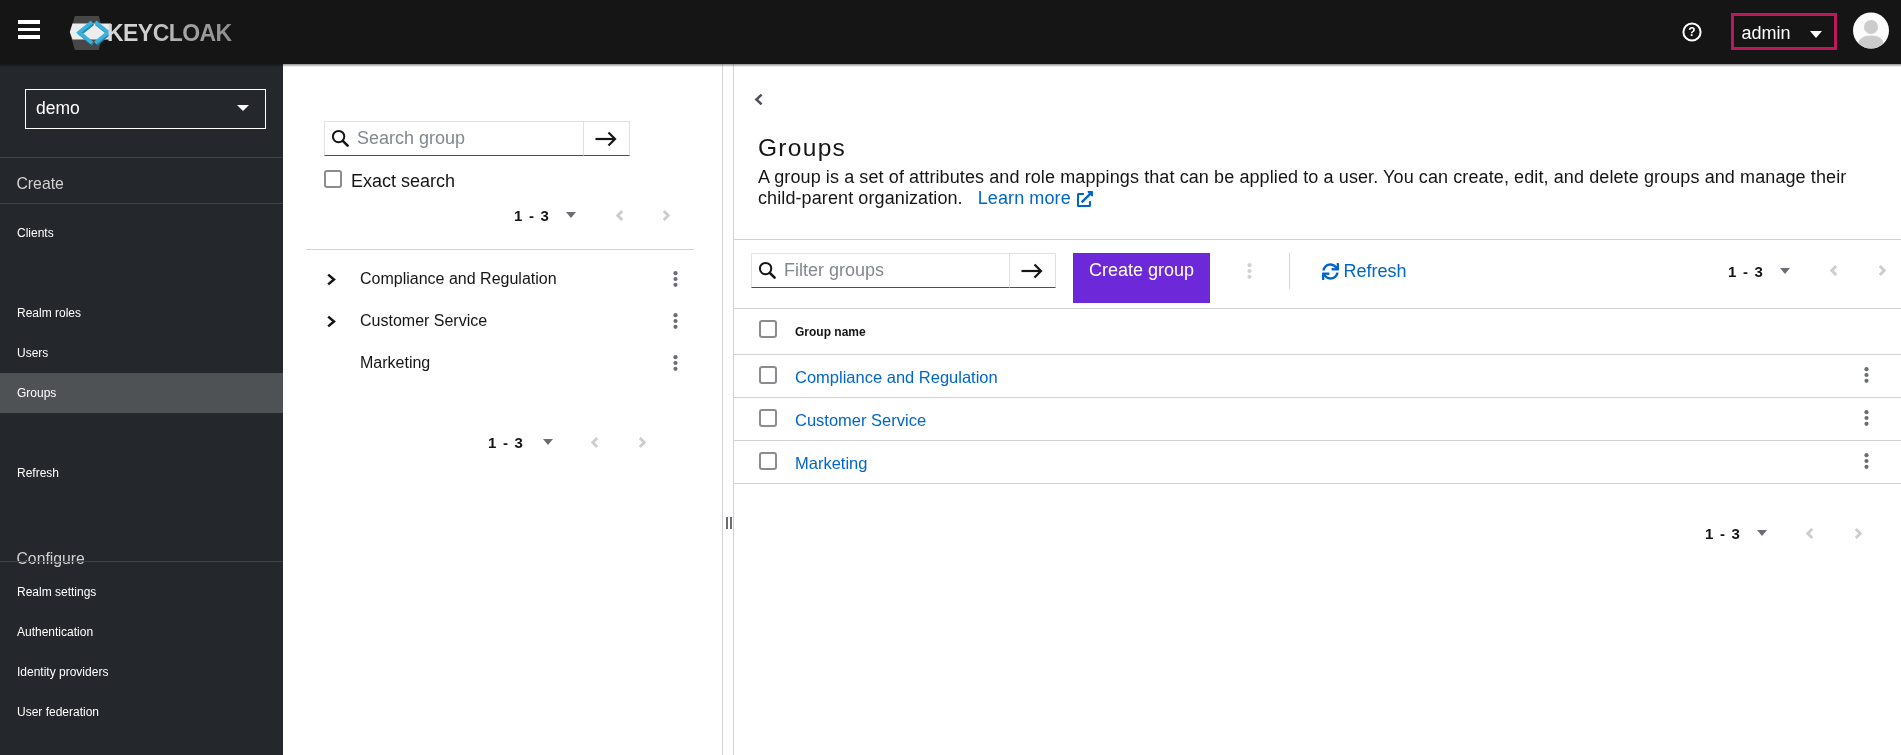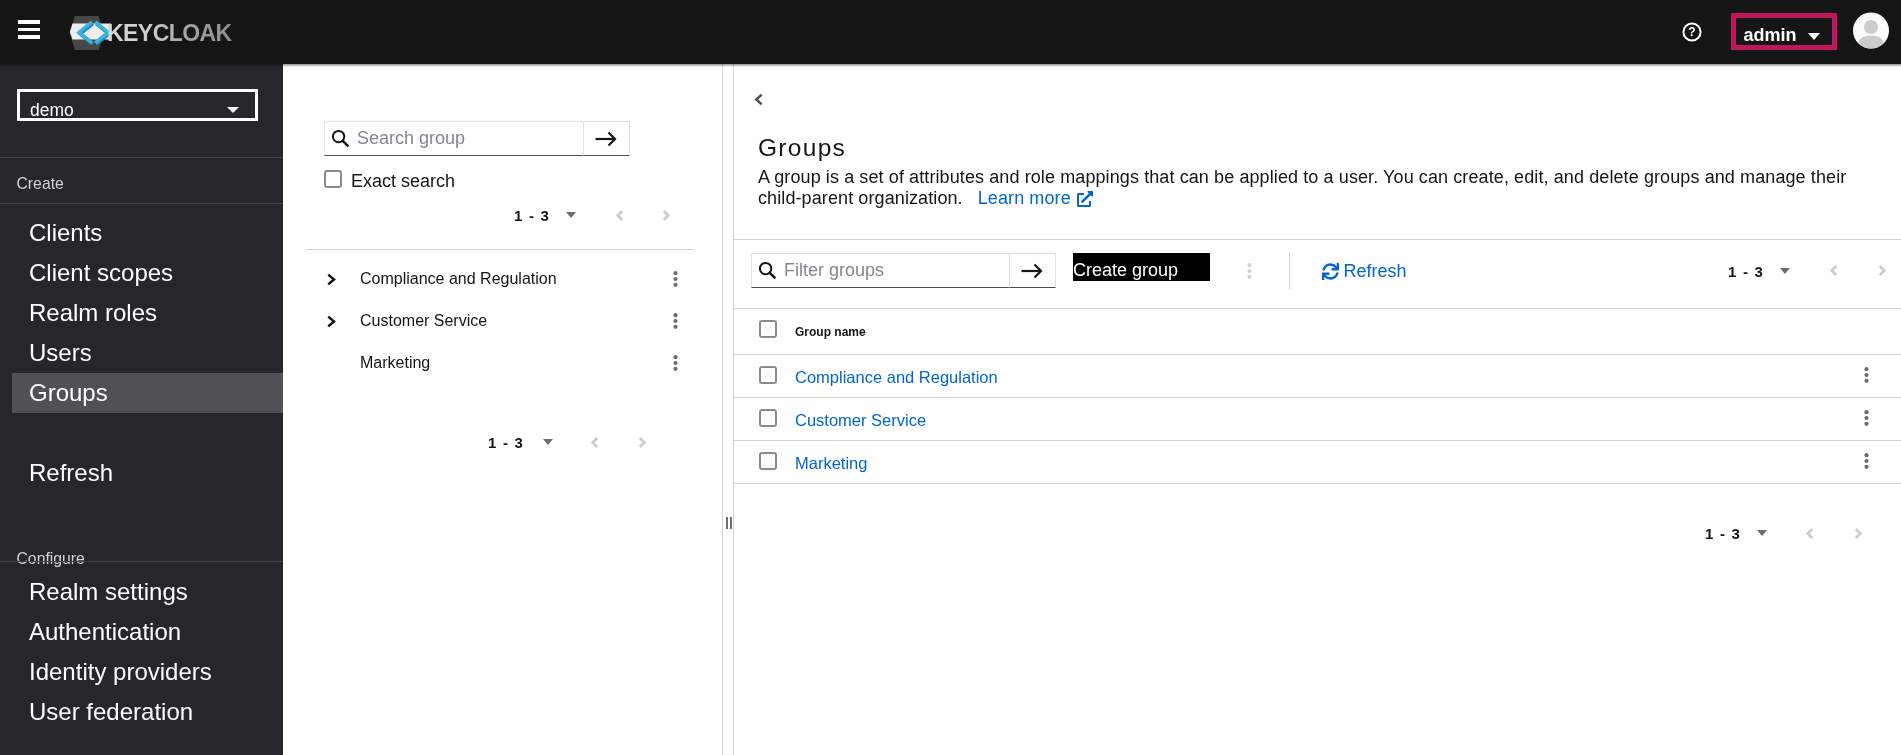--- a/index.html
+++ b/index.html
@@ -9,32 +9,32 @@
 
 
 #masthead { position:absolute; left:0; top:0; width:1901px; height:64px; background:#151515; z-index:5; }
 #masthead::after { content:""; position:absolute; left:0; top:64px; width:100%; height:3px; background:linear-gradient(to bottom, rgba(3,3,3,.45), rgba(3,3,3,0)); }
 #burger { position:absolute; left:18px; top:20px; width:21.5px; }
 #burger div { height:3.8px; background:#fff; margin-bottom:3.8px; }
 #logo-text { position:absolute; left:107px; top:19px; font-size:24px; font-weight:bold; letter-spacing:-0.6px;
   background:linear-gradient(90deg,#d9d9d9 0%,#cccccc 35%,#a3a3a3 65%,#8d8d8d 100%);
   -webkit-background-clip:text; background-clip:text; color:transparent; transform:scaleX(0.96); transform-origin:left; }
 #help { position:absolute; left:1682px; top:22px; }
-#adminbox { position:absolute; left:1731px; top:13px; width:106px; height:37px; border:5px solid #be185d; color:#fff;font-weight:bold; }
+#adminbox { position:absolute; left:1731px; top:13px; width:106px; height:37px; border:3px solid #be185d; color:#fff; }
 #adminbox .t { position:absolute; left:7.5px; top:7px; font-size:18px; }
 #adminbox .caret { position:absolute; right:12px; top:15px; width:0; height:0; border-left:6.5px solid transparent; border-right:6.5px solid transparent; border-top:7px solid #fff; }
 
 
 #sidebar { position:absolute; left:0; top:64px; width:283px; height:691px; background:#24272b; color:#fff; }
-#realmsel { position:absolute; left:17px; top:25px; width:241px; height:32px; border:3px solid #ffffff; }
+#realmsel { position:absolute; left:25px; top:25px; width:241px; height:40px; border:1px solid #ffffff; }
 #realmsel .t { position:absolute; left:10px; top:8px; font-size:17.5px; color:#fff; }
 #realmsel .caret { position:absolute; right:16px; top:15px; width:0; height:0; border-left:6px solid transparent; border-right:6px solid transparent; border-top:6.5px solid #fff; }
 .side-hr { position:absolute; left:0; width:283px; height:0; border-top:1px solid #40434a; }
 .nav-sec { position:absolute; left:16.5px; font-size:15.75px; color:#d2d2d2; }
-.nav-item { position:absolute; left:0; width:313px; height:40px; line-height:40px; padding-left:17px; font-size:24px; color:#fff;margin-left:12px; }
+.nav-item { position:absolute; left:0; width:313px; height:40px; line-height:40px; padding-left:17px; font-size:12px; color:#fff; }
 .nav-item.sel { background:#4f5255; }
 
 
 #middle { position:absolute; left:283px; top:64px; width:440px; height:691px; background:#fff; border-right:1px solid #d2d2d2; }
 #main { position:absolute; left:733px; top:64px; width:1168px; height:691px; background:#fff; border-left:1px solid #d2d2d2; }
 #draghandle { position:absolute; left:726px; top:515px; z-index:6; }
 #draghandle div { display:inline-block; width:2px; height:12px; background:#6a6e73; margin-right:1.6px; }
 
 
 .sgroup { position:absolute; height:35px;text-align:center; }
@@ -47,21 +47,21 @@
 .pgtext { position:absolute; font-size:15px; font-weight:bold; letter-spacing:1.2px; color:#151515; white-space:nowrap; }
 .caret-d { position:absolute; width:0; height:0; border-left:5.5px solid transparent; border-right:5.5px solid transparent; border-top:6.5px solid #6a6e73; }
 
 .link { color:#0066cc; text-decoration:none; }
 .kc-blue { color:#0066cc; }
 
 
 #title { position:absolute; left:24px; top:70px; font-size:24.5px; letter-spacing:1.3px; font-weight:normal; color:#151515; }
 #desc { position:absolute; left:24px; top:103px; font-size:18px; letter-spacing:0.1px; line-height:21px; color:#151515; }
 .hr { position:absolute; height:0; border-top:1px solid #d2d2d2; }
-#createbtn { position:absolute; left:339px; top:189px; width:137px; height:28px; background:#000000; color:#fff; font-size:18px; text-align:left; line-height:35px; }
+#createbtn { position:absolute; left:339px; top:189px; width:137px; height:50px; background:#6d28d9; color:#fff; font-size:18px; text-align:center; line-height:35px; }
 .vsep { position:absolute; width:0; height:36px; border-left:1px solid #d2d2d2; }
 .tlink { position:absolute; left:61px; font-size:16.5px; color:#0066cc; }
 </style>
 </head>
 <body>
 
 <div id="masthead">
   <div id="burger">
       <div></div>
       <div></div>
@@ -100,21 +100,20 @@
 
 <div id="sidebar">
   <div id="realmsel">
       <span class="t">demo</span>
       <span class="caret"></span>
     </div>
   <div class="side-hr" style="top:93px;"></div>
   <div class="nav-sec" style="top:111px;">Create</div>
   <div class="side-hr" style="top:139px;"></div>
   <div class="nav-item" style="top:149px;">Clients</div>
-  <div class="nav-item" style="top:189px;">Client scopes</div>
   <div class="nav-item" style="top:229px;">Realm roles</div>
   <div class="nav-item" style="top:269px;">Users</div>
   <div class="nav-item sel" style="top:309px;">Groups</div>
   <div class="nav-item" style="top:389px;">Refresh</div>
   <div class="nav-sec" style="top:486px;">Configure</div>
   <div class="side-hr" style="top:497px;"></div>
   <div class="nav-item" style="top:508px;">Realm settings</div>
   <div class="nav-item" style="top:548px;">Authentication</div>
   <div class="nav-item" style="top:588px;">Identity providers</div>
   <div class="nav-item" style="top:628px;">User federation</div>

